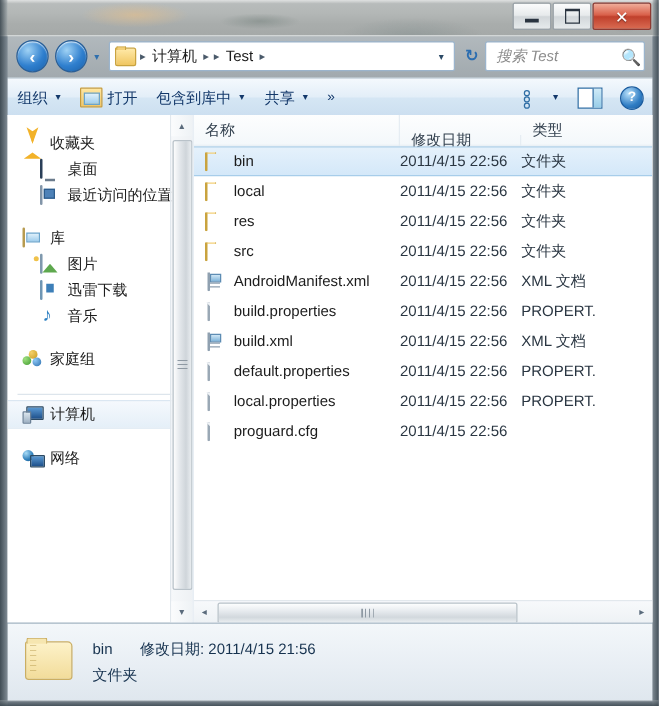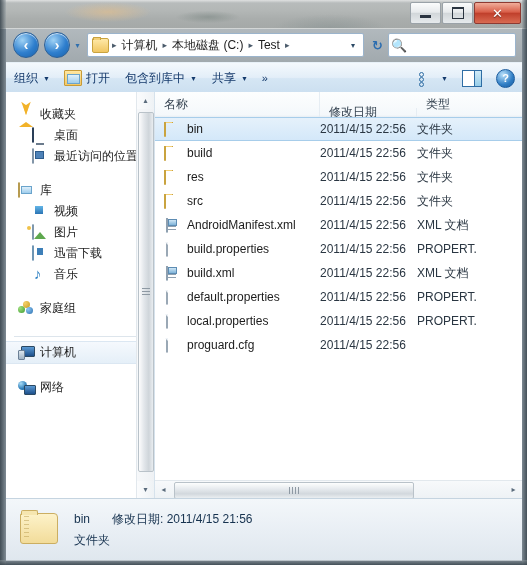--- a/index.html
+++ b/index.html
@@ -403,30 +403,30 @@
     <div class="navrow">
       <div class="nav-arrow back">‹</div>
       <div class="nav-arrow">›</div>
       <div class="nav-dd">▾</div>
 
       <div class="addressbox">
         <div class="crumb-folder"></div>
         <span class="crumb-sep">▸</span>
         <span class="crumb">计算机</span>
         <span class="crumb-sep">▸</span>
-        <span class="crumb">本地磁盘 (C:)</span>
         <span class="crumb-sep">▸</span>
         <span class="crumb">Test</span>
         <span class="crumb-sep">▸</span>
         <span class="addr-dd">▾</span>
       </div>
 
       <div class="refresh">↻</div>
 
       <div class="searchbox">
+        <span class="search-ph">搜索 Test</span>
         <span class="search-ico">🔍</span>
       </div>
     </div>
   </div>
 
   <div class="toolbar">
     <div class="tb-item">
       <span class="cap">组织</span>
       <span class="tb-caret">▼</span>
     </div>
@@ -486,24 +486,20 @@
           <span>最近访问的位置</span>
         </div>
 
         <div class="np-gap"></div>
 
         <div class="np-item header">
           <span class="np-ico"><span class="ic-lib"></span></span>
           <span>库</span>
         </div>
         <div class="np-item child">
-          <span class="np-ico"><span class="ic-video"></span></span>
-          <span>视频</span>
-        </div>
-        <div class="np-item child">
           <span class="np-ico"><span class="ic-pic"></span></span>
           <span>图片</span>
         </div>
         <div class="np-item child">
           <span class="np-ico"><span class="ic-thunder"></span></span>
           <span>迅雷下载</span>
         </div>
         <div class="np-item child">
           <span class="np-ico ic-music"></span>
           <span>音乐</span>
@@ -559,21 +555,21 @@
             <span class="f-ico"><span class="f-folder"></span></span>
             <span>bin</span>
           </div>
           <div class="cell date">2011/4/15 22:56</div>
           <div class="cell type">文件夹</div>
         </div>
 
         <div class="row">
           <div class="cell name">
             <span class="f-ico"><span class="f-folder"></span></span>
-            <span>build</span>
+            <span>local</span>
           </div>
           <div class="cell date">2011/4/15 22:56</div>
           <div class="cell type">文件夹</div>
         </div>
 
         <div class="row">
           <div class="cell name">
             <span class="f-ico"><span class="f-folder"></span></span>
             <span>res</span>
           </div>

